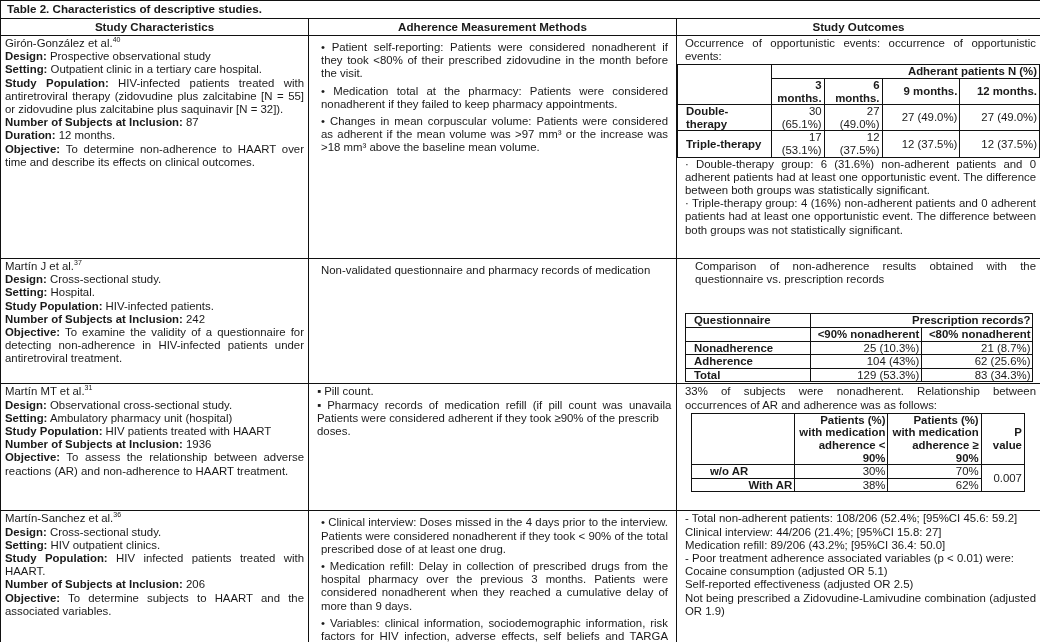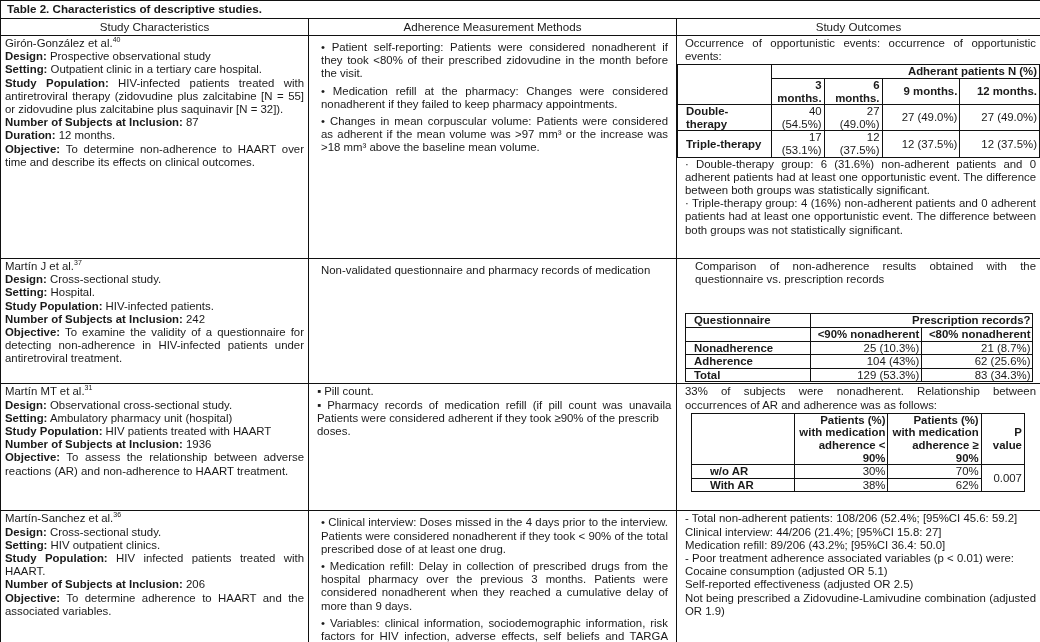--- a/index.html
+++ b/index.html
@@ -1,21 +1,21 @@
 <!DOCTYPE html>
 <html><head>
 <meta charset="utf-8">
 <style>
   html, body { margin: 0; padding: 0; background: #ffffff; }
   body { width: 1040px; height: 642px; overflow: hidden; font-family: "Liberation Sans", sans-serif; color: #1a1a1a; font-size: 11.4px; line-height: 13.2px; }
   .wrap { position: relative; width: 1040px; height: 642px; }
   table.main { border-collapse: collapse; width: 1040px; table-layout: fixed; }
   table.main td, table.main th { border: 1.5px solid #111; vertical-align: top; padding: 1px 4px 1px 4px; }
   .caption { font-weight: bold; text-align: left; height: 15px; padding: 1px 6px !important; font-size: 11.6px; }
-  .colhead { font-weight: normal; text-align: center; height: 14px; font-size: 11.6px; }
+  .colhead { font-weight: bold; text-align: center; height: 14px; font-size: 11.6px; }
   .just { text-align: justify; }
   .lbl { font-weight: bold; }
   sup { font-size: 7px; line-height: 0; vertical-align: super; }
   .para { margin: 4px; }
   .r1 td { height: 220px; }
   .r2 td { height: 106px; }
   .r3 td { height: 124px; }
   .r4 td { height: 162px; }
   table.inner { border-collapse: collapse; width: 100%; table-layout: fixed; margin-top: 1px; }
   table.inner td { border: 1.5px solid #111; padding: 0 2px; vertical-align: middle; text-align: right; height: auto !important; line-height: 12.6px; }
@@ -52,21 +52,21 @@
       <div><span>Girón-González et al.</span><sup>40</sup></div>
       <div><span class="lbl">Design:</span><span> Prospective observational study</span></div>
       <div><span class="lbl">Setting:</span><span> Outpatient clinic in a tertiary care hospital.</span></div>
       <div><span class="lbl">Study Population:</span><span> HIV-infected patients treated with antiretroviral therapy (zidovudine plus zalcitabine [N = 55] or zidovudine plus zalcitabine plus saquinavir [N = 32]).</span></div>
       <div><span class="lbl">Number of Subjects at Inclusion:</span><span> 87</span></div>
       <div><span class="lbl">Duration:</span><span> 12 months.</span></div>
       <div><span class="lbl">Objective:</span><span> To determine non-adherence to HAART over time and describe its effects on clinical outcomes.</span></div>
     </td>
     <td class="just mcell">
       <p class="para">• Patient self-reporting: Patients were considered nonadherent if they took &lt;80% of their prescribed zidovudine in the month before the visit.</p>
-      <p class="para">• Medication refill at the pharmacy: Changes were considered nonadherent if they failed to keep pharmacy appointments.</p>
+      <p class="para">• Medication total at the pharmacy: Patients were considered nonadherent if they failed to keep pharmacy appointments.</p>
       <p class="para">• Changes in mean corpuscular volume: Patients were considered as adherent if the mean volume was &gt;97 mm³ or the increase was &gt;18 mm³ above the baseline mean volume.</p>
     </td>
     <td class="outcell">
       <div class="txt just">Occurrence of opportunistic events: occurrence of opportunistic events:</div>
       <table class="inner">
         <colgroup>
                 <col style="width:26%">
                 <col style="width:14.5%">
                 <col style="width:16%">
                 <col style="width:21.5%">
@@ -78,21 +78,21 @@
           <td colspan="4" class="bh">Adherant patients N (%)</td>
         </tr>
         <tr>
           <td class="bh">3 months.</td>
           <td class="bh">6 months.</td>
           <td class="bh">9 months.</td>
           <td class="bh">12 months.</td>
         </tr>
         <tr>
           <td class="rl">Double-therapy</td>
-          <td>40 (54.5%)</td>
+          <td>30 (65.1%)</td>
           <td>27 (49.0%)</td>
           <td>27 (49.0%)</td>
           <td>27 (49.0%)</td>
         </tr>
         <tr>
           <td class="rl">Triple-therapy</td>
           <td>17 (53.1%)</td>
           <td>12 (37.5%)</td>
           <td>12 (37.5%)</td>
           <td>12 (37.5%)</td>
@@ -185,37 +185,37 @@
           <td class="bh">Patients (%) with medication adherence ≥ 90%</td>
           <td class="bh">P value</td>
         </tr>
         <tr>
           <td class="rl" style="padding-left:18px;margin-top:20px;">w/o AR</td>
           <td>30%</td>
           <td>70%</td>
           <td rowspan="2">0.007</td>
         </tr>
         <tr>
-          <td class="rl" style="padding-left:18px;">With AR</td>
+          <td class="rl" style="padding-left:18px;text-align:right;">With AR</td>
           <td>38%</td>
           <td>62%</td>
         </tr>
       </tbody>
             </table>
     </td>
   </tr>
 
   <tr class="r4">
     <td class="just">
       <div><span>Martín-Sanchez et al.</span><sup>36</sup></div>
       <div><span class="lbl">Design:</span><span> Cross-sectional study.</span></div>
       <div><span class="lbl">Setting:</span><span> HIV outpatient clinics.</span></div>
       <div><span class="lbl">Study Population:</span><span> HIV infected patients treated with HAART.</span></div>
       <div><span class="lbl">Number of Subjects at Inclusion:</span><span> 206</span></div>
-      <div><span class="lbl">Objective:</span><span> To determine adherence to HAART and the associated variables.</span></div>
+      <div><span class="lbl">Objective:</span><span> To determine subjects to HAART and the associated variables.</span></div>
     </td>
     <td class="just mcell">
       <p class="para">• Clinical interview: Doses missed in the 4 days prior to the interview. Patients were considered nonadherent if they took &lt; 90% of the total prescribed dose of at least one drug.</p>
       <p class="para">• Medication refill: Delay in collection of prescribed drugs from the hospital pharmacy over the previous 3 months. Patients were considered nonadherent when they reached a cumulative delay of more than 9 days.</p>
       <p class="para">• Variables: clinical information, sociodemographic information, risk factors for HIV infection, adverse effects, self beliefs and TARGA self-perceived effectiveness, alcohol and recreational drugs consumption, symptoms of depression in the last week, and capability for self-control in the last month.</p>
     </td>
     <td class="outcell">
       <div class="txt">-  Total non-adherent patients: 108/206 (52.4%; [95%CI 45.6: 59.2]</div>
       <div class="txt">Clinical interview: 44/206 (21.4%; [95%CI 15.8: 27]</div>
       <div class="txt">Medication refill: 89/206 (43.2%; [95%CI 36.4: 50.0]</div>

